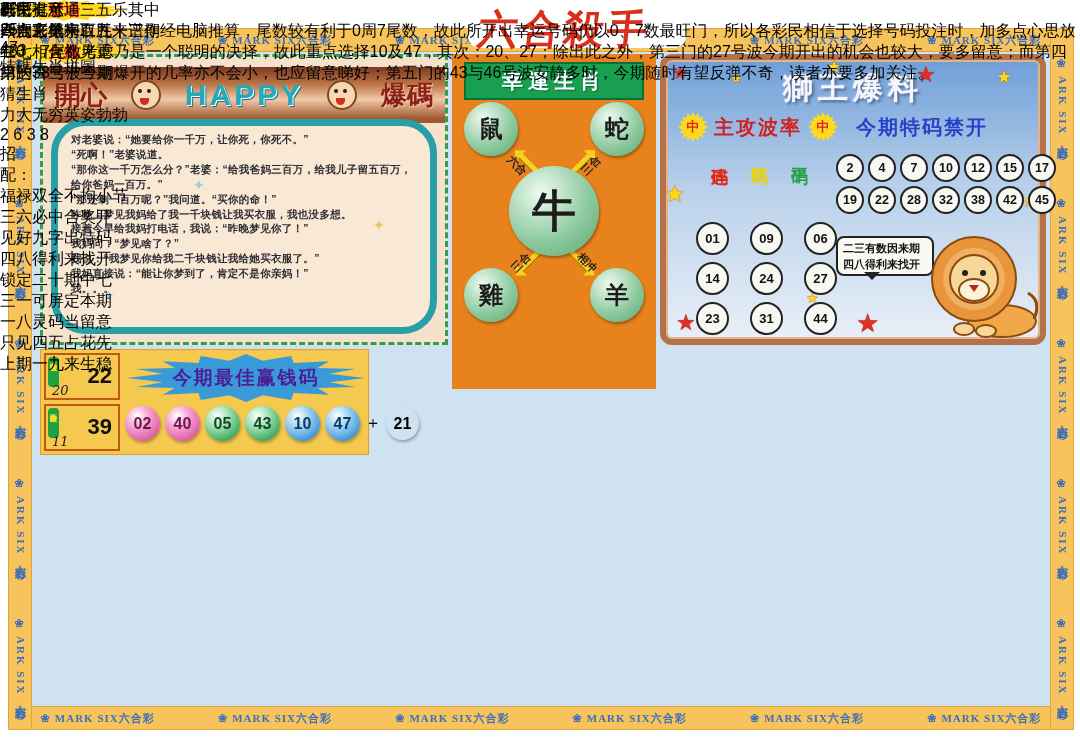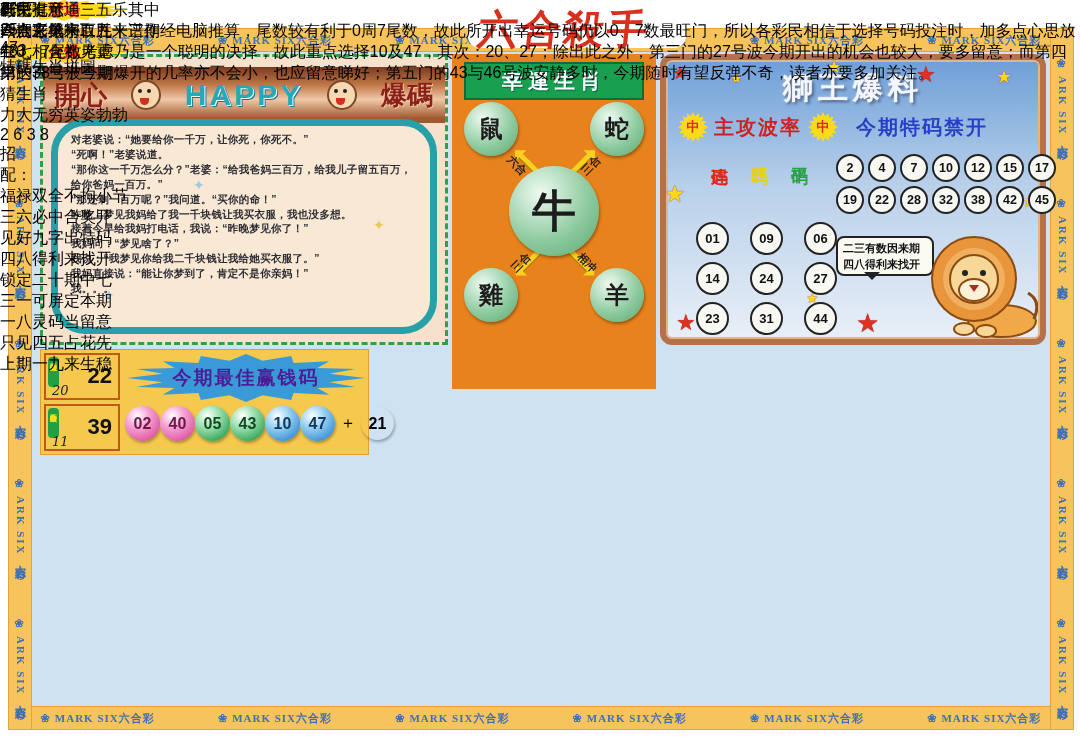--- a/index.html
+++ b/index.html
@@ -509,21 +509,21 @@
         <div class="bs-item">
         <span class="tag">今年开出次数</span>
         <span class="num">39</span>
         <span class="count">11</span>
       </div>
       </div>
     <div class="burst-blue">
       <span>今期最佳赢钱码</span>
     </div>
     <div class="balls-row">
-      <span style="display:flex;align-items:center;justify-content:space-between;">
+      <span style="display:flex;gap:5px;align-items:center;justify-content:space-between;">
 
       <span class="ball pink">
             <i>02</i>
           </span>
           <span class="ball pink">
             <i>40</i>
           </span>
           <span class="ball green">
             <i>05</i>
           </span>

